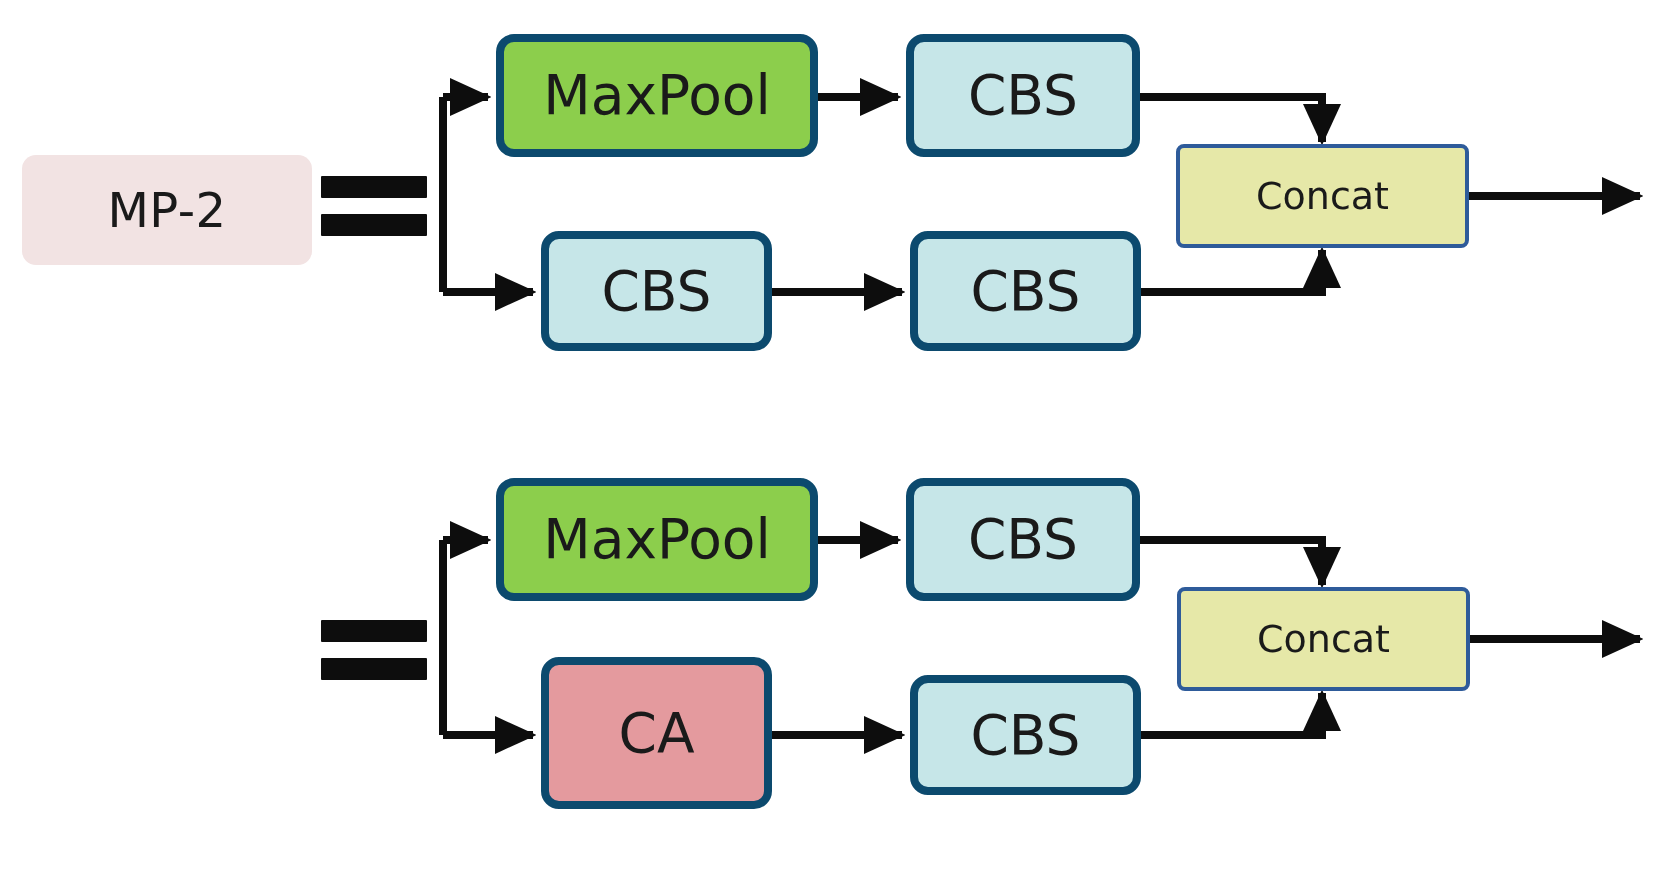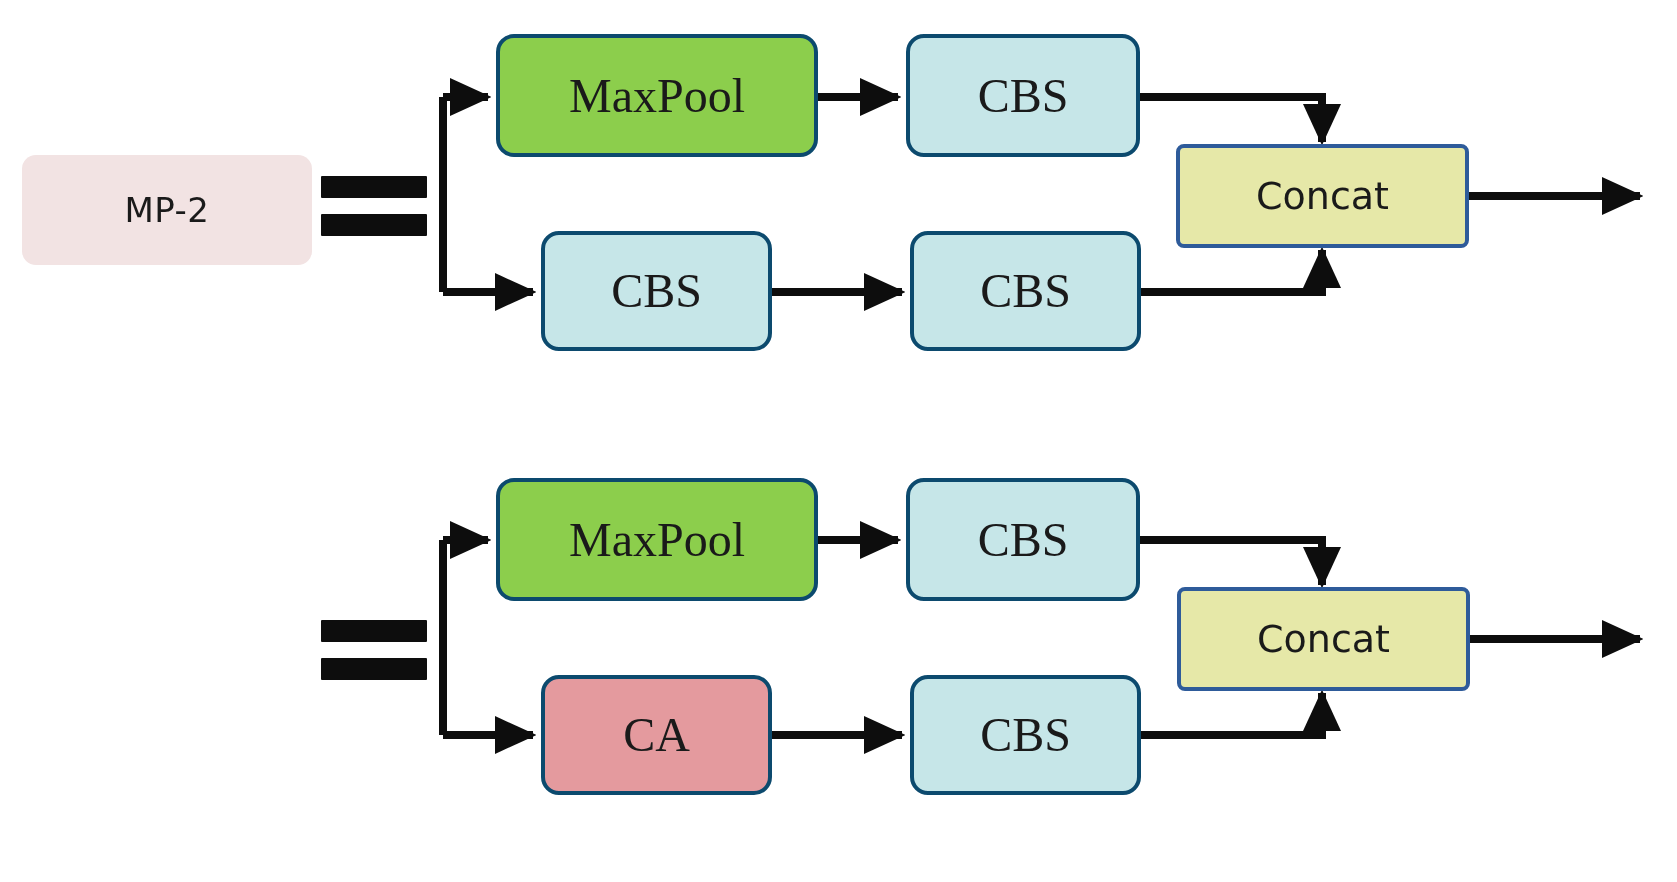--- a/index.html
+++ b/index.html
@@ -32,29 +32,28 @@
     align-items: center;
     justify-content: center;
     color: #1a1a1a;
     line-height: 1;
     white-space: nowrap;
   }
   
   .chip {
     border-radius: 14px;
     border: none;
-    font-size: 34px;
+    font-size: 48px;
     letter-spacing: 0.5px;
   }
   
   .block {
-    border: 4px solid #0c4a6e;
+    border: 8px solid #0c4a6e;
     border-radius: 18px;
-    font-size: 48px;
-    font-family: Liberation Serif, serif;
+    font-size: 55px;
   }
   
   .concat {
     border: 4px solid #2e5b9a;
     border-radius: 8px;
     font-size: 38px;
   }
   
   .equals {
     position: absolute;
@@ -132,19 +131,19 @@
 
   <div class="equals" style="left:321px; top:620px; width:106px; height:60px;">
     <i style="height:22px;"></i>
     <i style="height:22px;"></i>
   </div>
 
   <div class="node block" style="left:496px; top:478px; width:322px; height:123px; background:#8CCE4C;">MaxPool</div>
 
   <div class="node block" style="left:906px; top:478px; width:234px; height:123px; background:#C6E6E8;">CBS</div>
 
-  <div class="node block" style="left:541px; top:675px; width:231px; height:120px; background:#E49A9E;">CA</div>
+  <div class="node block" style="left:541px; top:657px; width:231px; height:152px; background:#E49A9E;">CA</div>
 
   <div class="node block" style="left:910px; top:675px; width:231px; height:120px; background:#C6E6E8;">CBS</div>
 
   <div class="node concat" style="left:1177px; top:587px; width:293px; height:104px; background:#E6E8A8;">Concat</div>
 
 </div>
 
 </body></html>

